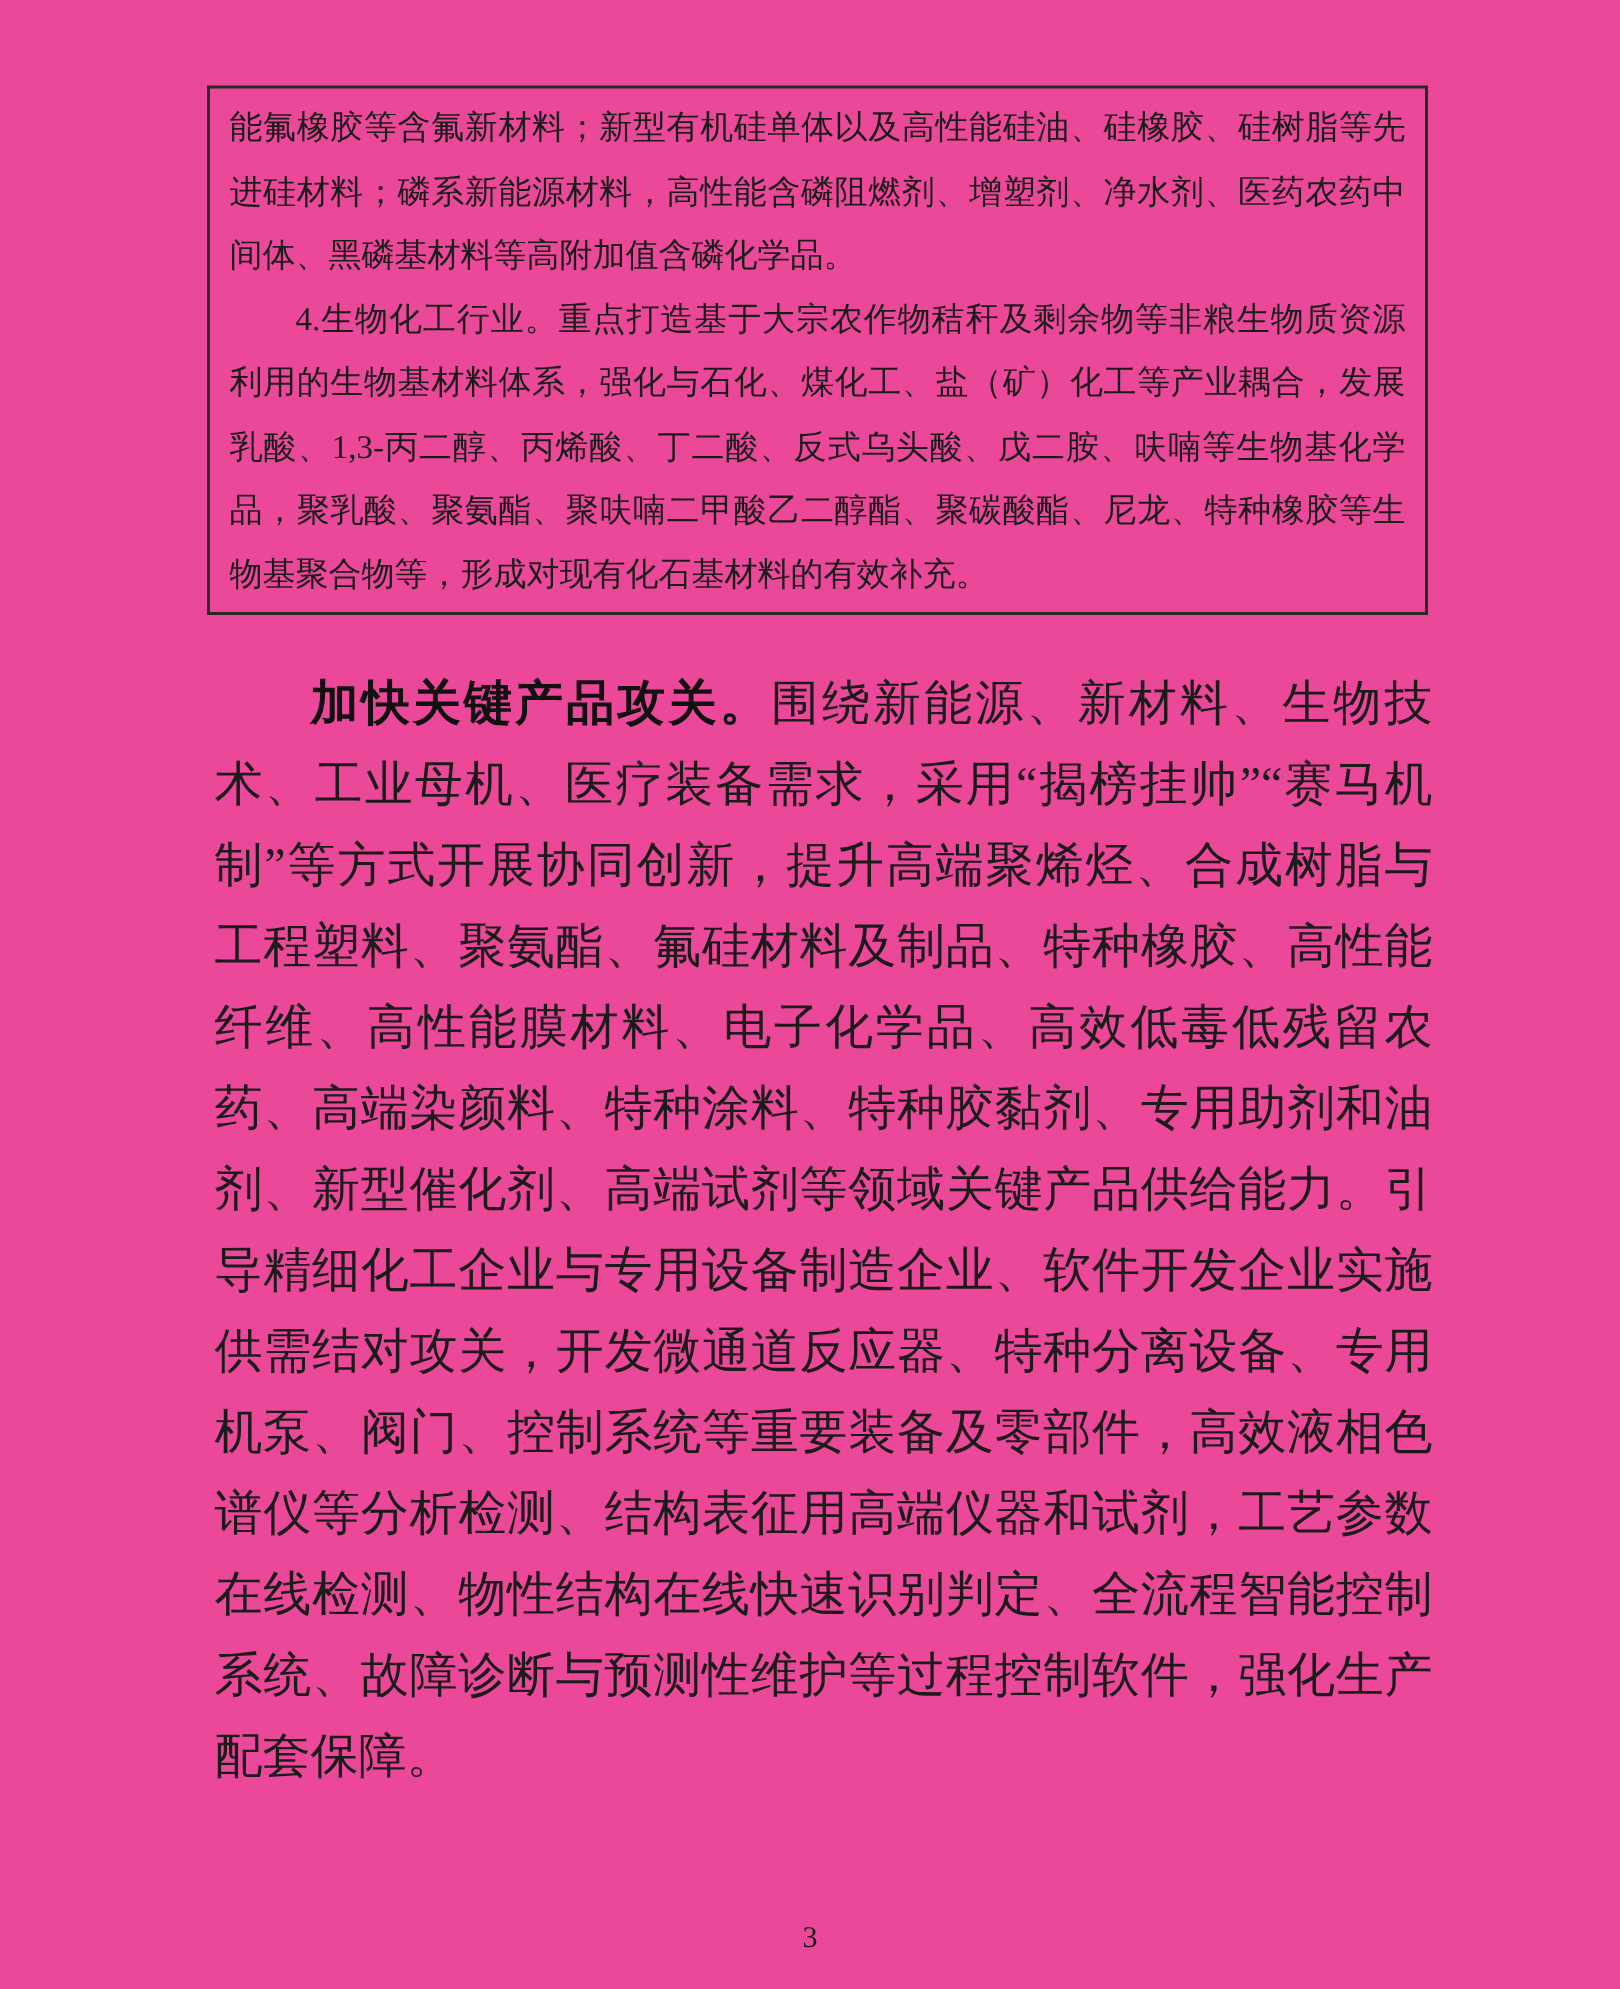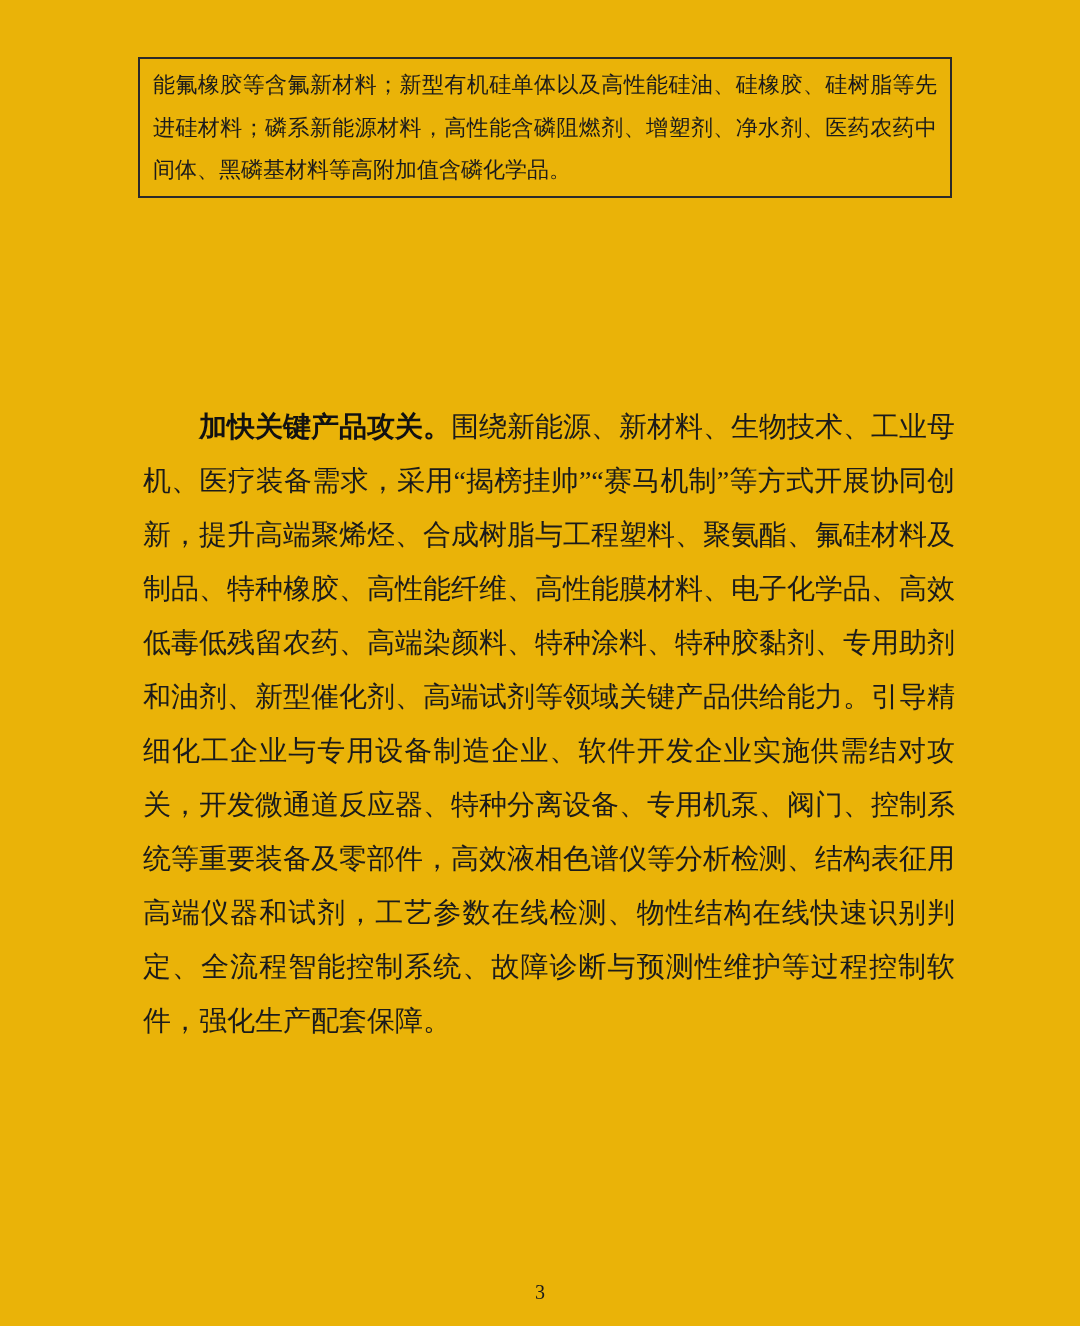--- a/index.html
+++ b/index.html
@@ -4,21 +4,21 @@
 <style>
   html, body {
     margin: 0;
     padding: 0;
     background: #ffffff;
   }
   .page {
     position: relative;
     width: 1080px;
     height: 1326px;
-    background: #eab308;
+    background: #ec4899;
     color: #1b1b1b;
     font-family: "Liberation Serif", "DejaVu Serif", serif;
     overflow: hidden;
   }
   .boxed-section {
     position: absolute;
     left: 138px;
     top: 57px;
     width: 814px;
     box-sizing: border-box;
@@ -33,23 +33,23 @@
   .boxed-section p {
     margin: 0;
     padding: 0;
   }
   .boxed-section p.indent {
     text-indent: 2em;
   }
   .body-section {
     position: absolute;
     left: 143px;
-    top: 400px;
+    top: 441px;
     width: 812px;
-    font-size: 28px;
+    font-size: 32px;
     line-height: 54px;
     text-align: justify;
     text-justify: inter-ideograph;
     word-break: break-all;
   }
   .body-section p {
     margin: 0;
     padding: 0;
     text-indent: 2em;
   }
@@ -69,20 +69,21 @@
     font-family: "Liberation Serif", "DejaVu Serif", serif;
   }
 </style>
 </head>
 <body>
 
 <div class="page">
 
   <div class="boxed-section">
     <p>能氟橡胶等含氟新材料；新型有机硅单体以及高性能硅油、硅橡胶、硅树脂等先进硅材料；磷系新能源材料，高性能含磷阻燃剂、增塑剂、净水剂、医药农药中间体、黑磷基材料等高附加值含磷化学品。</p>
+    <p class="indent">4.生物化工行业。重点打造基于大宗农作物秸秆及剩余物等非粮生物质资源利用的生物基材料体系，强化与石化、煤化工、盐（矿）化工等产业耦合，发展乳酸、1,3-丙二醇、丙烯酸、丁二酸、反式乌头酸、戊二胺、呋喃等生物基化学品，聚乳酸、聚氨酯、聚呋喃二甲酸乙二醇酯、聚碳酸酯、尼龙、特种橡胶等生物基聚合物等，形成对现有化石基材料的有效补充。</p>
   </div>
 
   <div class="body-section">
     <p>
       <span class="para-lead">加快关键产品攻关。</span><span>围绕新能源、新材料、生物技术、工业母机、医疗装备需求，采用“揭榜挂帅”“赛马机制”等方式开展协同创新，提升高端聚烯烃、合成树脂与工程塑料、聚氨酯、氟硅材料及制品、特种橡胶、高性能纤维、高性能膜材料、电子化学品、高效低毒低残留农药、高端染颜料、特种涂料、特种胶黏剂、专用助剂和油剂、新型催化剂、高端试剂等领域关键产品供给能力。引导精细化工企业与专用设备制造企业、软件开发企业实施供需结对攻关，开发微通道反应器、特种分离设备、专用机泵、阀门、控制系统等重要装备及零部件，高效液相色谱仪等分析检测、结构表征用高端仪器和试剂，工艺参数在线检测、物性结构在线快速识别判定、全流程智能控制系统、故障诊断与预测性维护等过程控制软件，强化生产配套保障。</span>
     </p>
   </div>
 
   <div class="page-number">3</div>
 

